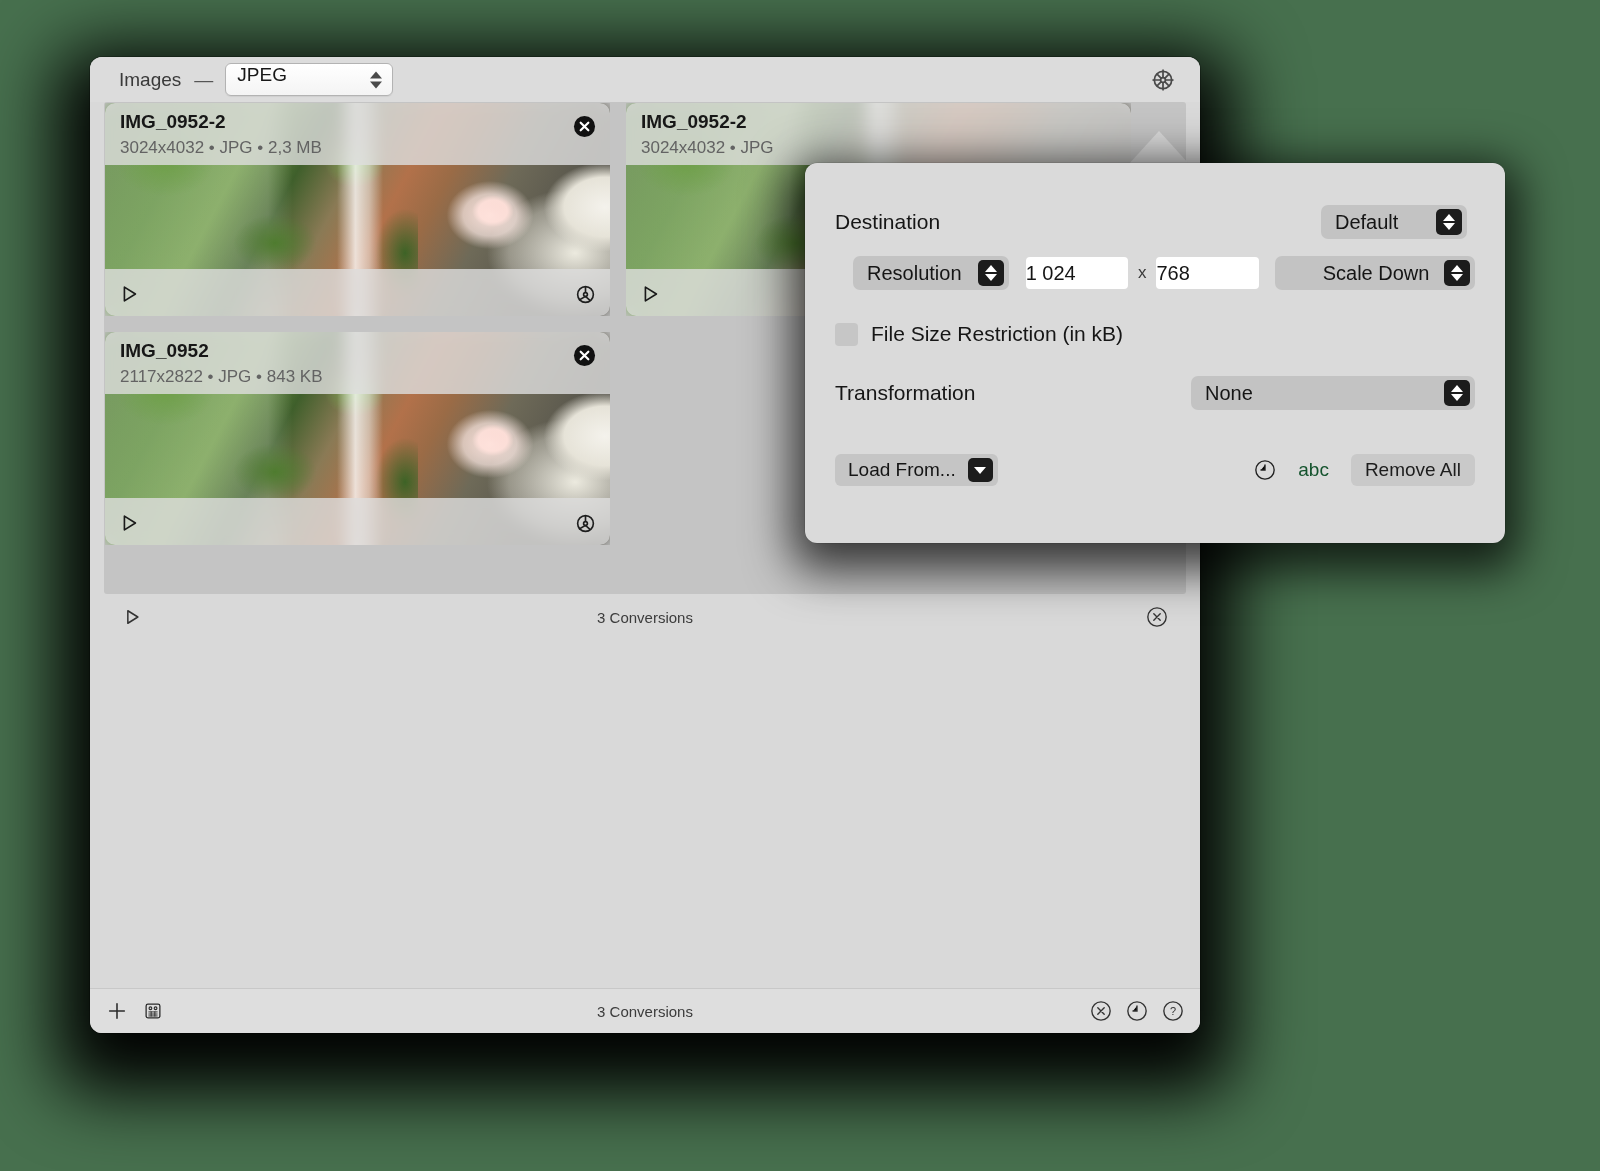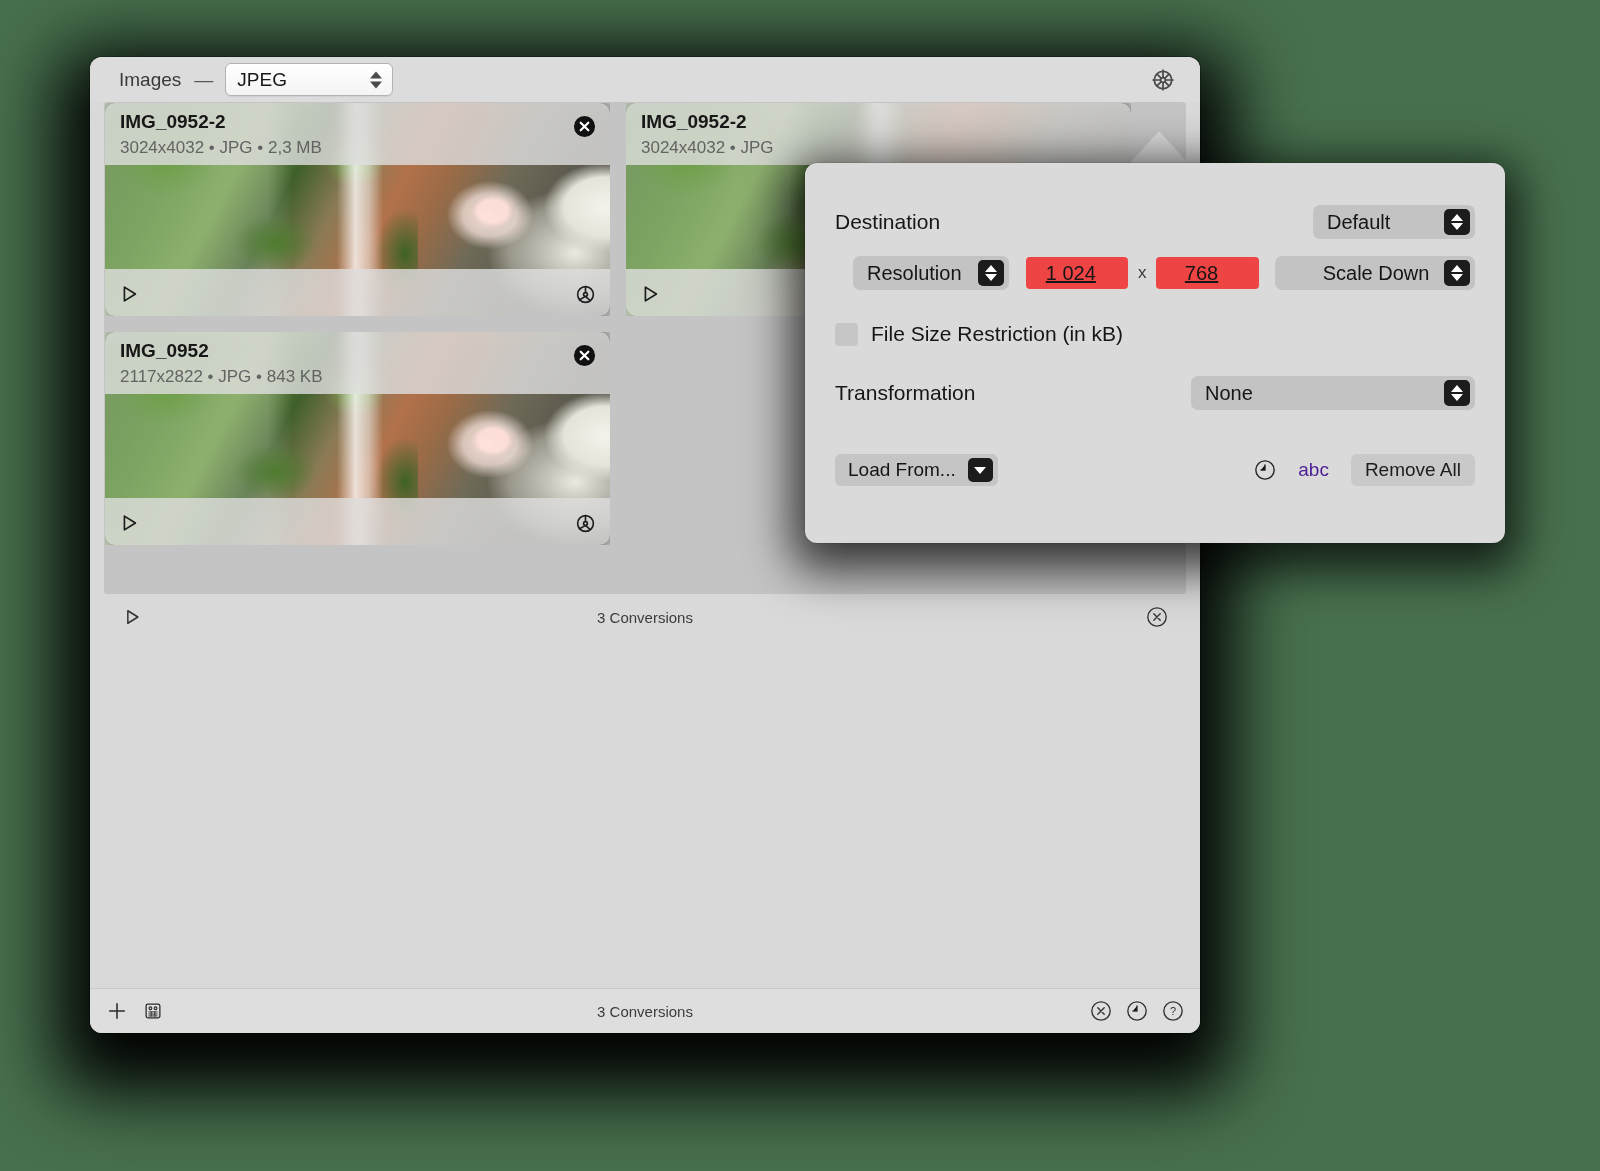--- a/index.html
+++ b/index.html
@@ -54,21 +54,21 @@
     margin-left: 29px;
     font-size: 19px; color: #3a3a3a;
   }
   .tb-dash { margin-left: 13px; margin-right: 12px; font-size: 19px; color: #555; }
   .popup-button {
     position: relative;
     width: 168px; height: 33px;
     background: linear-gradient(#ffffff,#f4f4f4);
     border: 1px solid #b3b3b3;
     border-radius: 6px;
-    display: flex; align-items: center;
+    display: flex; 
     box-shadow: 0 1px 1px rgba(0,0,0,.06);
   }
   .popup-button .pb-text {
     margin-left: 11px; font-size: 19px; color: #181818;
   }
   .pb-arrows {
     position: absolute; right: 10px; top: 50%; transform: translateY(-50%);
     display: flex; flex-direction: column; gap: 3px; align-items: center;
   }
   .pb-arrows i { display: block; width: 0; height: 0; }
@@ -228,25 +228,25 @@
     width: 23px; height: 23px; border-radius: 4px;
     background: #161616;
     display: flex; align-items: center; justify-content: center;
     flex: 0 0 auto;
   }
   .checkbox.off { background: #c6c6c6; }
   .check-label { margin-left: 13px; font-size: 21px; color: #161616; }
 
   .numfield {
     height: 32px;
-    background: #ef4444;
+    background: #ffffff;
     border-radius: 4px;
-    display: flex; align-items: center; justify-content: center;
+    display: flex; align-items: center; justify-content: flex-start;
     padding-right: 12px;
-    font-size: 20px; color: #151515; text-decoration: underline;
+    font-size: 20px; color: #151515;
   }
   .x-sep { font-size: 17px; color: #3a3a3a; margin: 0 10px; }
 
   .pop-button {
     height: 32px;
     background: #c9c9c9;
     border-radius: 6px;
     display: flex; align-items: center; justify-content: center;
     padding: 0 14px;
     font-size: 19px; color: #1d1d1d;
@@ -263,21 +263,21 @@
   .loadfrom .chev {
     position: absolute; right: 5px; top: 50%; transform: translateY(-50%);
     width: 25px; height: 24px; background: #1c1c1c; border-radius: 5px;
     display: flex; align-items: center; justify-content: center;
   }
   .loadfrom .chev i {
     width: 0; height: 0;
     border-left: 6px solid transparent; border-right: 6px solid transparent;
     border-top: 7px solid #fff;
   }
-  .abc { font-size: 19px; color: #4c1d95; }
+  .abc { font-size: 19px; color: #14532d; }
 </style>
 </head>
 <body>
 
 <div id="root">
 
   <div class="window">
 
 
     <div class="toolbar">
@@ -438,21 +438,21 @@
 
   <div class="popover-arrow">
       <span class="tri"></span>
     </div>
 
   <div class="popover">
     <div class="pop-inner">
 
       <div class="pop-row" style="height:34px; margin-top:10px;">
         <span class="pop-label">Destination</span>
-        <div class="pop-select" style="position:absolute; right:0; width:162px;">
+        <div class="pop-select" style="position:absolute; right:8px; width:146px;">
           <span>Default</span>
           <span class="sel-stepper">
               <i class="up"></i>
               <i class="down"></i>
             </span>
         </div>
       </div>
 
 
       <div class="pop-row" style="margin-top:17px; margin-left:18px;">

